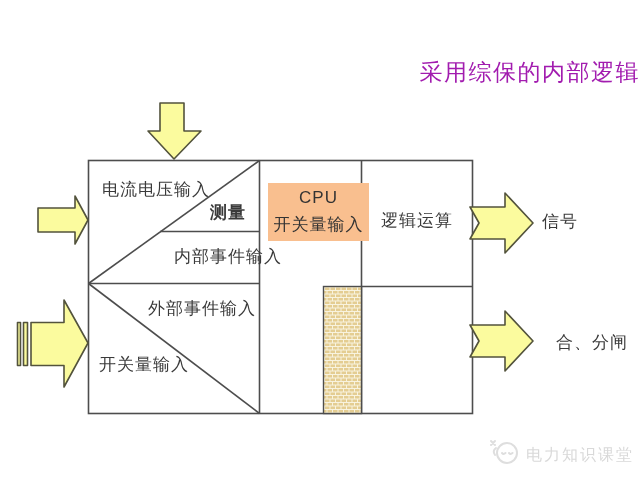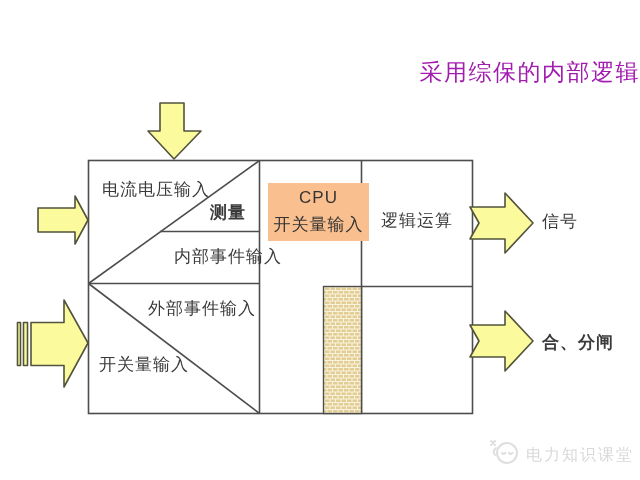--- a/index.html
+++ b/index.html
@@ -86,21 +86,21 @@
   <div class="lbl" style="left:148px; top:299px;">外部事件输入</div>
 
   <div class="cpu-box">
     <div>CPU</div>
     <div>开关量输入</div>
   </div>
 
   <div class="lbl" style="left:381px; top:211px;">逻辑运算</div>
 
   <div class="lbl" style="left:542px; top:212px;">信号</div>
-  <div class="lbl" style="left:542px; top:333px;font-weight:bold;">合、分闸</div>
+  <div class="lbl" style="left:556px; top:333px;">合、分闸</div>
 
   <div class="watermark">
     <svg width="36" height="34" viewBox="0 0 36 34">
       <g fill="none" stroke="#DEDEDE" stroke-width="2" stroke-linecap="round">
         <path d="M5 7 l4 4 M9 7 l-4 4"></path>
         <circle cx="21" cy="19" r="10"></circle>
         <path d="M10 14 q-4 3 -1 7"></path>
         <path d="M16 19 q1.5 1.8 3.5 0"></path>
         <path d="M23 19 q1.5 1.8 3.5 0"></path>
       </g>

